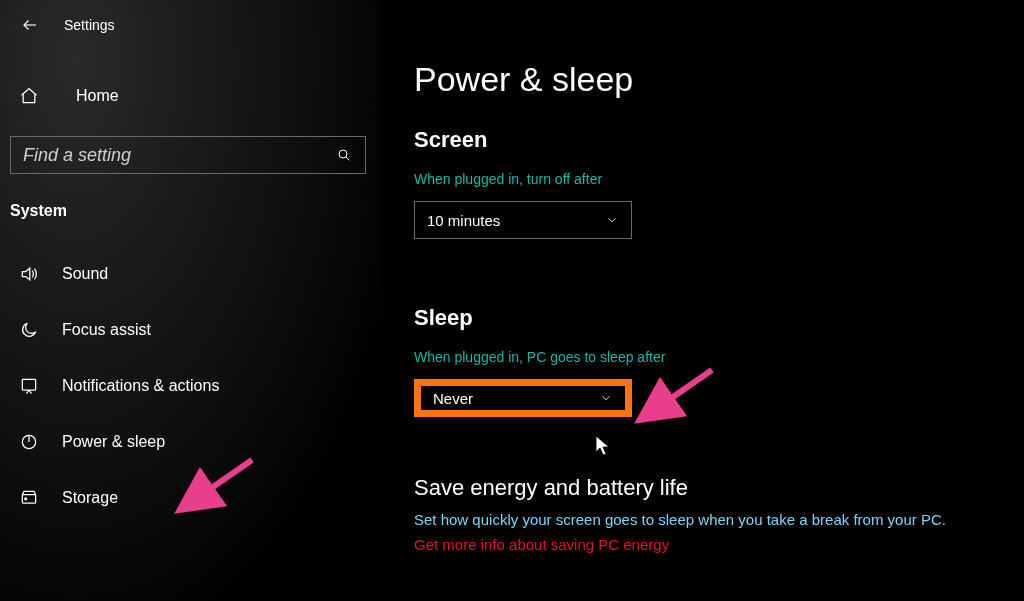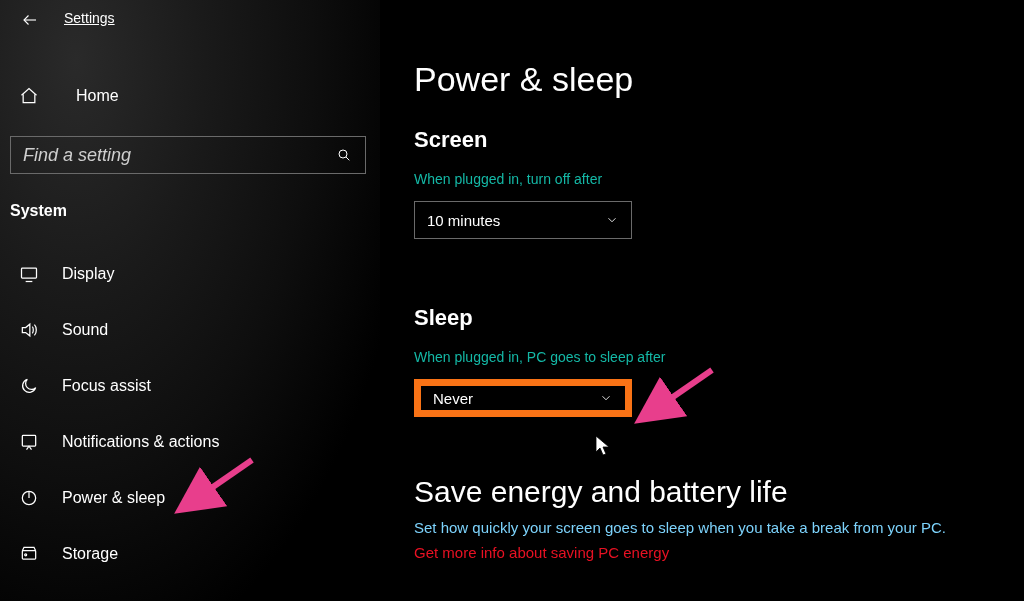--- a/index.html
+++ b/index.html
@@ -3,21 +3,21 @@
 <meta charset="utf-8">
 <style>
   * { box-sizing: border-box; margin: 0; padding: 0; }
   html, body { width: 1024px; height: 601px; overflow: hidden; font-family: "Segoe UI", Arial, sans-serif; background: #000; color: #fff; }
   .app { display: flex; width: 100%; height: 100%; }
   .sidebar {
     width: 380px; height: 100%;
     background: radial-gradient(ellipse at 20% 10%, #2a2a2a 0%, #1a1a1a 30%, #0e0e0e 55%, #000 80%);
     position: relative;
   }
-  .titlebar { display: flex; align-items: flex-start; gap: 24px; padding: 10px 16px 0 20px; height: 40px; text-decoration: underline; }
+  .titlebar { display: flex; align-items: center; gap: 24px; padding: 10px 16px 0 20px; height: 40px; }
   .back { width: 20px; height: 20px; display: flex; align-items: center; justify-content: center; color: #fff; }
   .title { font-size: 14px; font-weight: 400; color: #fff; }
   .home-row { display: flex; align-items: center; gap: 36px; padding: 0 16px 0 18px; margin-top: 36px; height: 40px; }
   .home-row .icon { width: 22px; height: 22px; display: flex; align-items: center; justify-content: center; color: #fff; }
   .home-label { font-size: 16px; }
   .search-wrap { margin: 20px 14px 0 10px; }
   .search {
     width: 100%; height: 38px; border: 1px solid #6a6a6a; background: transparent;
     display: flex; align-items: center; padding: 0 12px; justify-content: space-between;
   }
@@ -37,21 +37,21 @@
   h2.sub { font-size: 22px; font-weight: 700; margin-top: 12px; }
   .field-label { font-size: 14px; color: #14b8a6; margin-top: 18px; }
   .select {
     margin-top: 14px; width: 218px; height: 38px; border: 1px solid #6a6a6a; background: transparent;
     display: flex; align-items: center; justify-content: space-between; padding: 0 12px;
   }
   .select.hi { border: 7px solid #f97316; }
   .select .val { font-size: 15px; }
   .select .chev { width: 14px; height: 14px; color:#fff; display:flex;align-items:center;justify-content:center;}
   .spacer-sleep { height: 54px; }
-  .save-head { font-size: 30px; font-weight: 400; margin-top: 58px; }
+  .save-head { font-size: 22px; font-weight: 400; margin-top: 58px; }
   .save-desc { font-size: 15px; color: #7dd3fc; margin-top: 10px; }
   .save-link { font-size: 15px; color: #e81123; margin-top: 8px; display: inline-block; }
   .cursor { position: absolute; width: 14px; height: 20px; pointer-events:none;}
   .arrow { position: absolute; pointer-events:none; }
   .arrow svg { display:block; }
 </style>
 </head>
 <body>
 
 <div class="app">
@@ -84,29 +84,20 @@
               <circle cx="10.5" cy="10.5" r="6"></circle>
               <path d="M20 20l-5-5"></path>
             </svg>
         </span>
       </div>
     </div>
 
     <div class="section-title">System</div>
 
     <div class="nav">
-      <div class="nav-item">
-        <span class="icon">
-          <svg viewBox="0 0 24 24" width="20" height="20" fill="none" stroke="currentColor" stroke-width="1.5">
-              <rect x="3" y="5" width="18" height="12" rx="1"></rect>
-              <path d="M8 21h8"></path>
-            </svg>
-        </span>
-        <span class="label">Display</span>
-      </div>
       <div class="nav-item">
         <span class="icon">
           <svg viewBox="0 0 24 24" width="20" height="20" fill="none" stroke="currentColor" stroke-width="1.5">
               <path d="M4 9v6h4l5 4V5L8 9H4z"></path>
               <path d="M16 8c1.5 1.5 1.5 6.5 0 8"></path>
               <path d="M18.5 5.5c3 3 3 10 0 13"></path>
             </svg>
         </span>
         <span class="label">Sound</span>
       </div>

